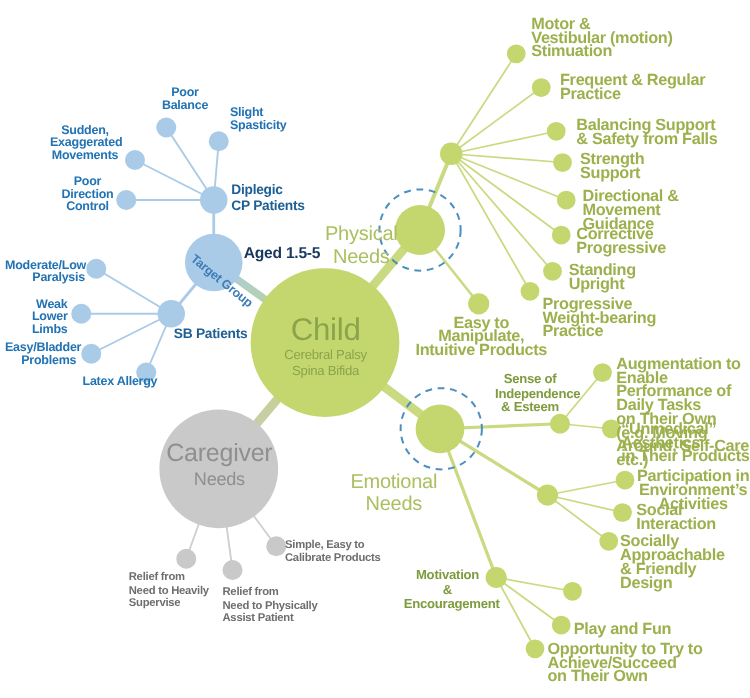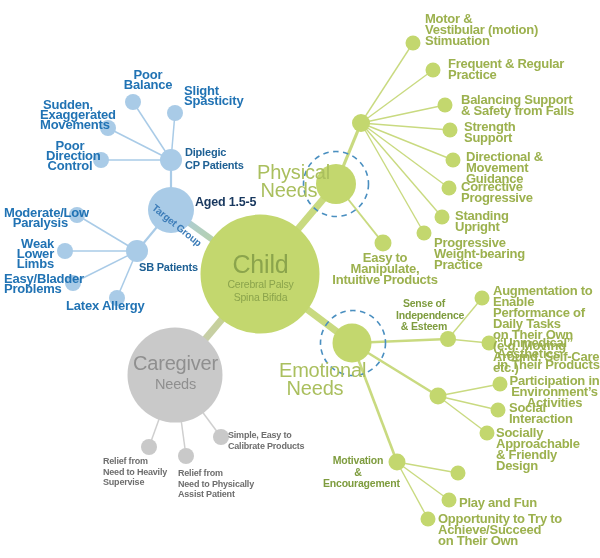--- a/index.html
+++ b/index.html
@@ -7,25 +7,25 @@
           font-family:"Liberation Sans",sans-serif;}
   #wires{position:absolute;left:0;top:0;}
   .eb{stroke:var(--blue-node,#a9cbe7);}
   .eg{stroke:var(--green-edge,#c9da80);}
   .egr{stroke:#cfcfcf;}
   .nb{fill:var(--blue-node,#a9cbe7);}
   .ng{fill:var(--green-node,#c3d76e);}
   .ngr{fill:var(--gray-node,#c9c9c9);}
   .ring{fill:none;stroke:var(--dashed-ring,#4a8fc0);stroke-width:1.6;stroke-dasharray:5.5 4.5;}
   .lbl{position:absolute;white-space:pre-line;letter-spacing:-0.2px;}
-  .b-leaf{font-size:13px;font-weight:700;line-height:10px;color:var(--blue-text,#2173b4);}
+  .b-leaf{font-size:10px;font-weight:700;line-height:10px;color:var(--blue-text,#2173b4);}
   .b-hub{font-size:11px;font-weight:700;line-height:12.5px;color:var(--blue-hub-text,#1e6094);}
   .navy{font-size:12.5px;font-weight:700;color:var(--navy-text,#17375e);}
   .g-hub{font-size:10.5px;font-weight:700;line-height:11.5px;text-align:center;color:var(--green-hub-text,#7e9c3e);}
-  .g-needs{font-size:20px;font-weight:400;line-height:18px;text-align:center;color:var(--green-needs-text,#aabf5e);}
+  .g-needs{font-size:16px;font-weight:400;line-height:18px;text-align:center;color:var(--green-needs-text,#aabf5e);margin-top:16px;}
   .g-leaf{font-size:13px;font-weight:700;line-height:11px;letter-spacing:-0.25px;color:var(--green-leaf-text,#9cb14e);}
   .gy-leaf{font-size:9px;font-weight:700;line-height:10.5px;color:var(--gray-leaf-text,#6e6e6e);}
   .ctr{text-align:center;}
   
   #lb-balance{left:121px;top:70px;width:54px;}
   #lb-spasticity{left:184px;top:86px;}
   #lb-sudden{left:40px;top:100px;width:56px;}
   #lb-direction{left:46px;top:141px;width:48px;}
   #lb-paralysis{left:4px;top:208px;width:64px;text-align:right;}
   #lb-weak{left:4px;top:239px;width:50px;text-align:right;}

